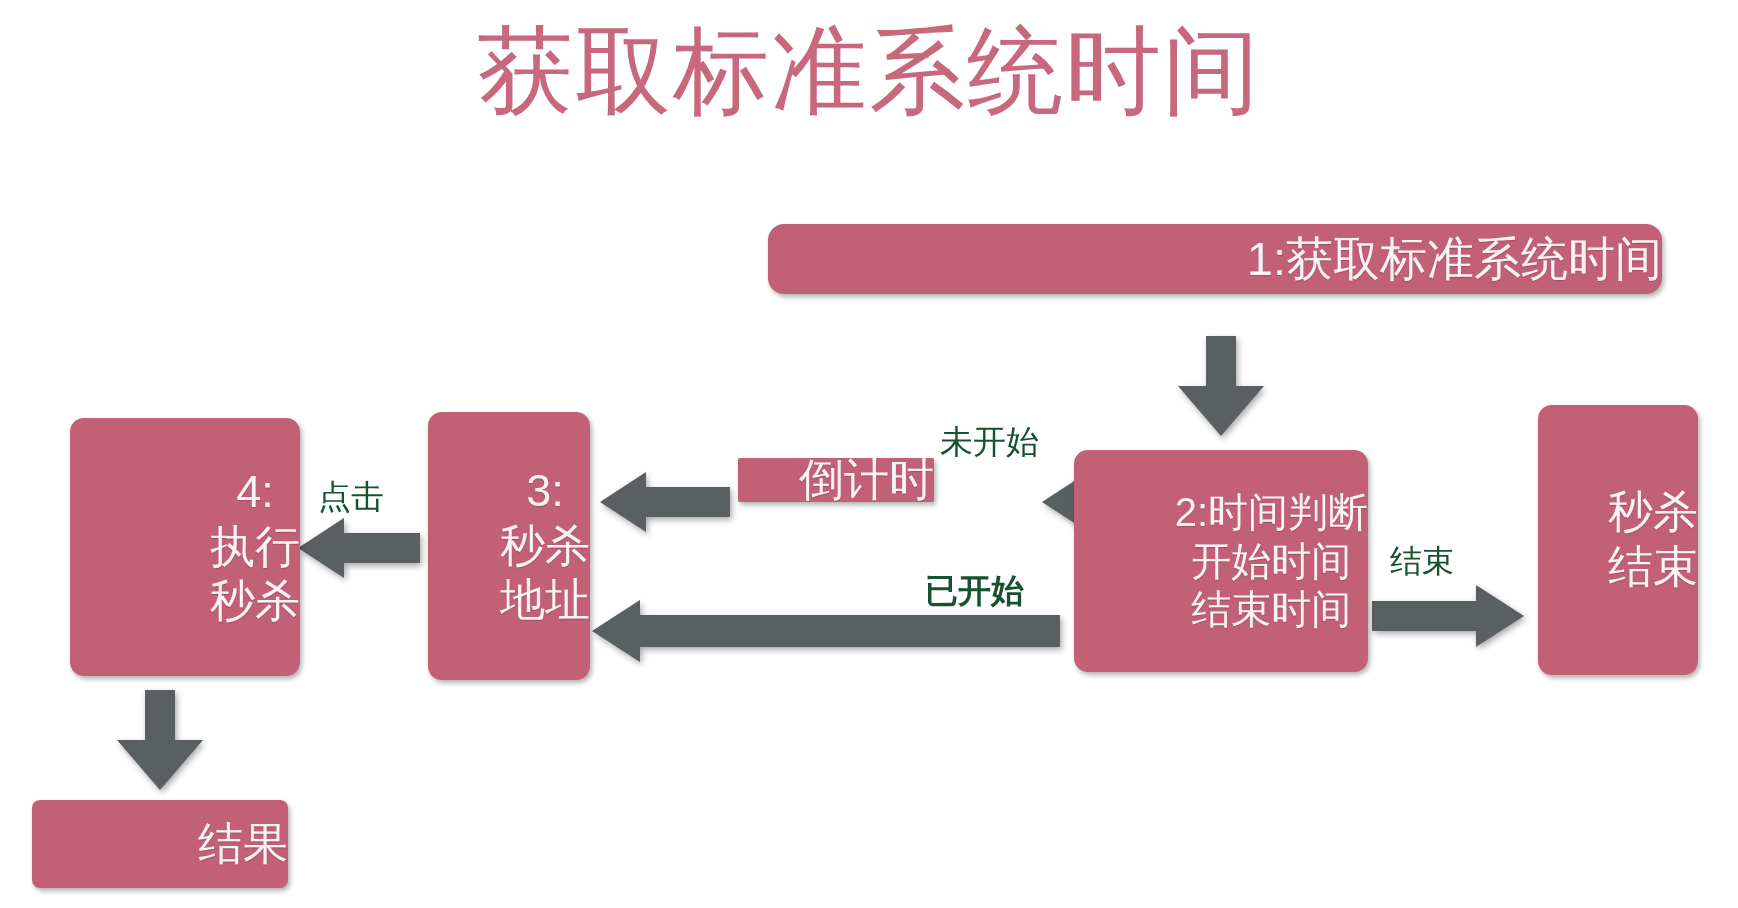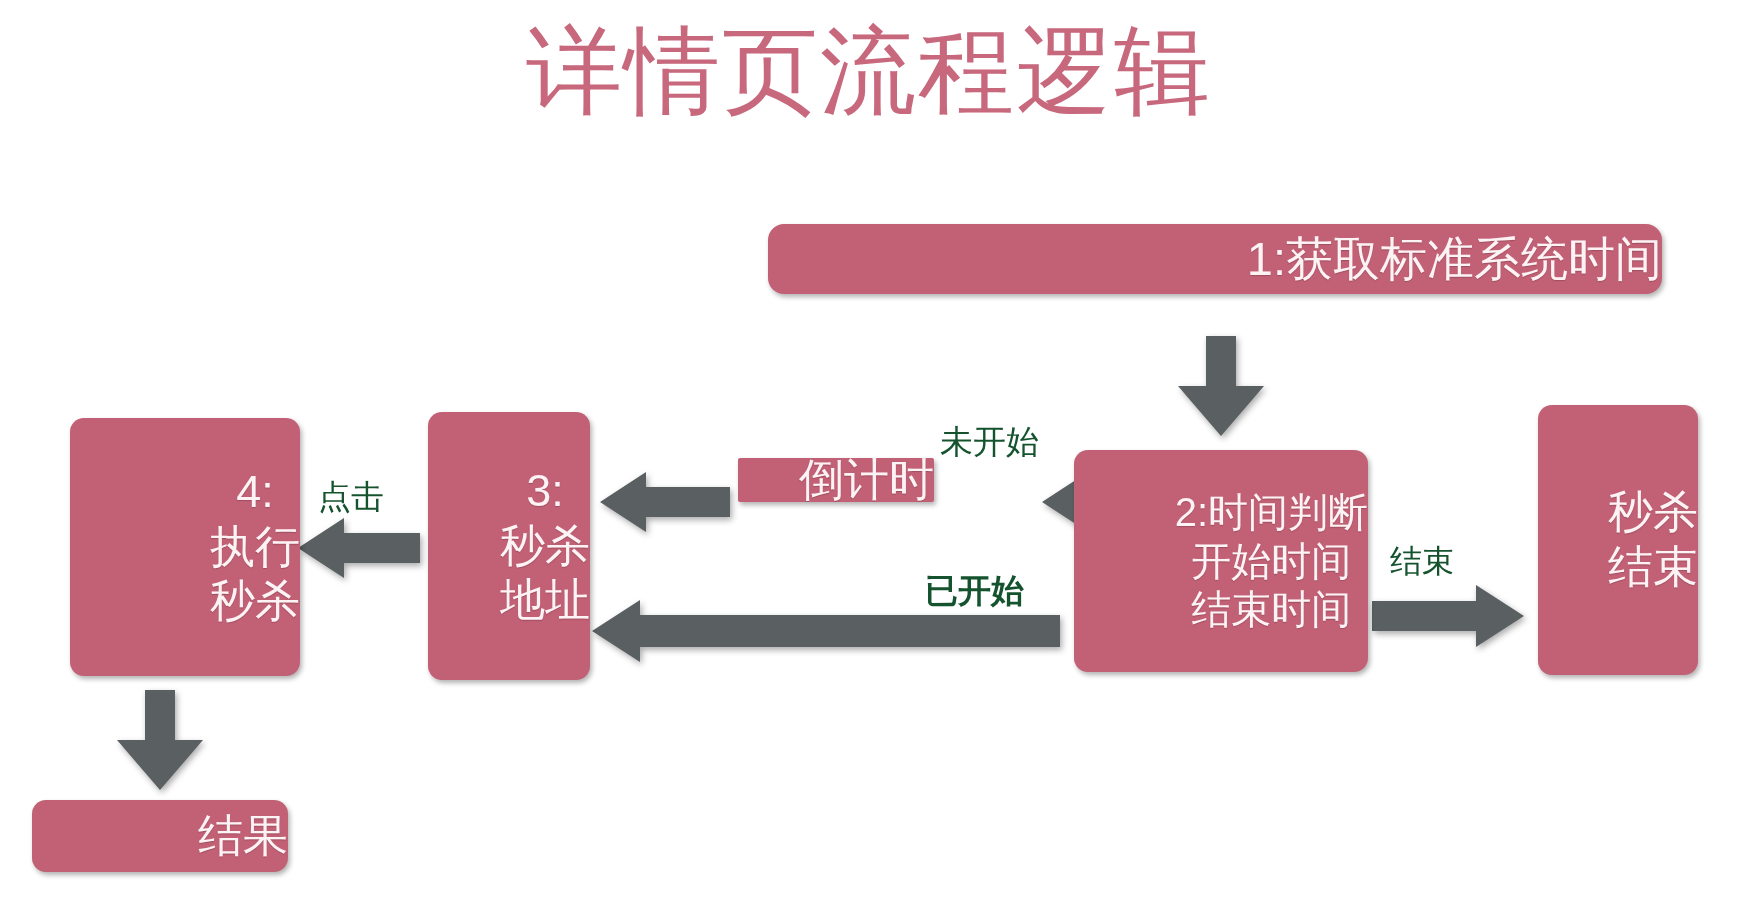--- a/index.html
+++ b/index.html
@@ -51,21 +51,21 @@
     white-space: pre-line;
     line-height: 1.22;
   }
 
   #node-1      { left: 768px;  top: 224px; width: 894px; height: 70px;  font-size: 47px; border-radius: 16px; }
   #node-2      { left: 1074px; top: 450px; width: 294px; height: 222px; font-size: 40px; }
   #node-3      { left: 428px;  top: 412px; width: 162px; height: 268px; font-size: 45px; }
   #node-4      { left: 70px;   top: 418px; width: 230px; height: 258px; font-size: 45px; }
   #node-countdown { left: 738px; top: 458px; width: 196px; height: 44px; font-size: 45px; border-radius: 2px; }
   #node-end    { left: 1538px; top: 405px; width: 160px; height: 270px; font-size: 45px; }
-  #node-result { left: 32px;   top: 800px; width: 256px; height: 72px;  font-size: 45px; border-radius: 14px; }
+  #node-result { left: 32px;   top: 800px; width: 256px; height: 88px;  font-size: 45px; border-radius: 8px; }
 
   
   .arrow {
     position: absolute;
     filter: drop-shadow(2px 3px 3px rgba(0,0,0,0.33));
   }
   .arrow svg { display: block; }
 
   
   .edge-label {
@@ -78,21 +78,21 @@
   #label-weikaishi { left: 940px;  top: 425px; }
   #label-yikaishi  { left: 925px;  top: 574px; font-weight: bold; }
   #label-dianji    { left: 318px;  top: 480px; }
   #label-jieshu    { left: 1390px; top: 545px; font-size: 32px; }
 </style>
 </head>
 <body>
 
 <div id="stage">
 
-  <div id="title">详情页流程逻辑</div>
+  <div id="title">获取标准系统时间</div>
 
   <div class="arrow" id="arrow-1-to-2" style="left:1178px; top:336px; width:86px; height:100px;">
     <svg width="86" height="100" viewBox="0 0 86 100" xmlns="http://www.w3.org/2000/svg">
       <polygon points="28,0 58,0 58,50 86,50 43,100 0,50 28,50" fill="#5a5f62"></polygon>
     </svg>
   </div>
 
   <div class="arrow" id="arrow-2-to-countdown" style="left:1042px; top:472px; width:112px; height:60px;">
     <svg width="112" height="60" viewBox="0 0 112 60" xmlns="http://www.w3.org/2000/svg">
       <polygon points="0,30 46,0 46,15 112,15 112,45 46,45 46,60" fill="#5a5f62"></polygon>

